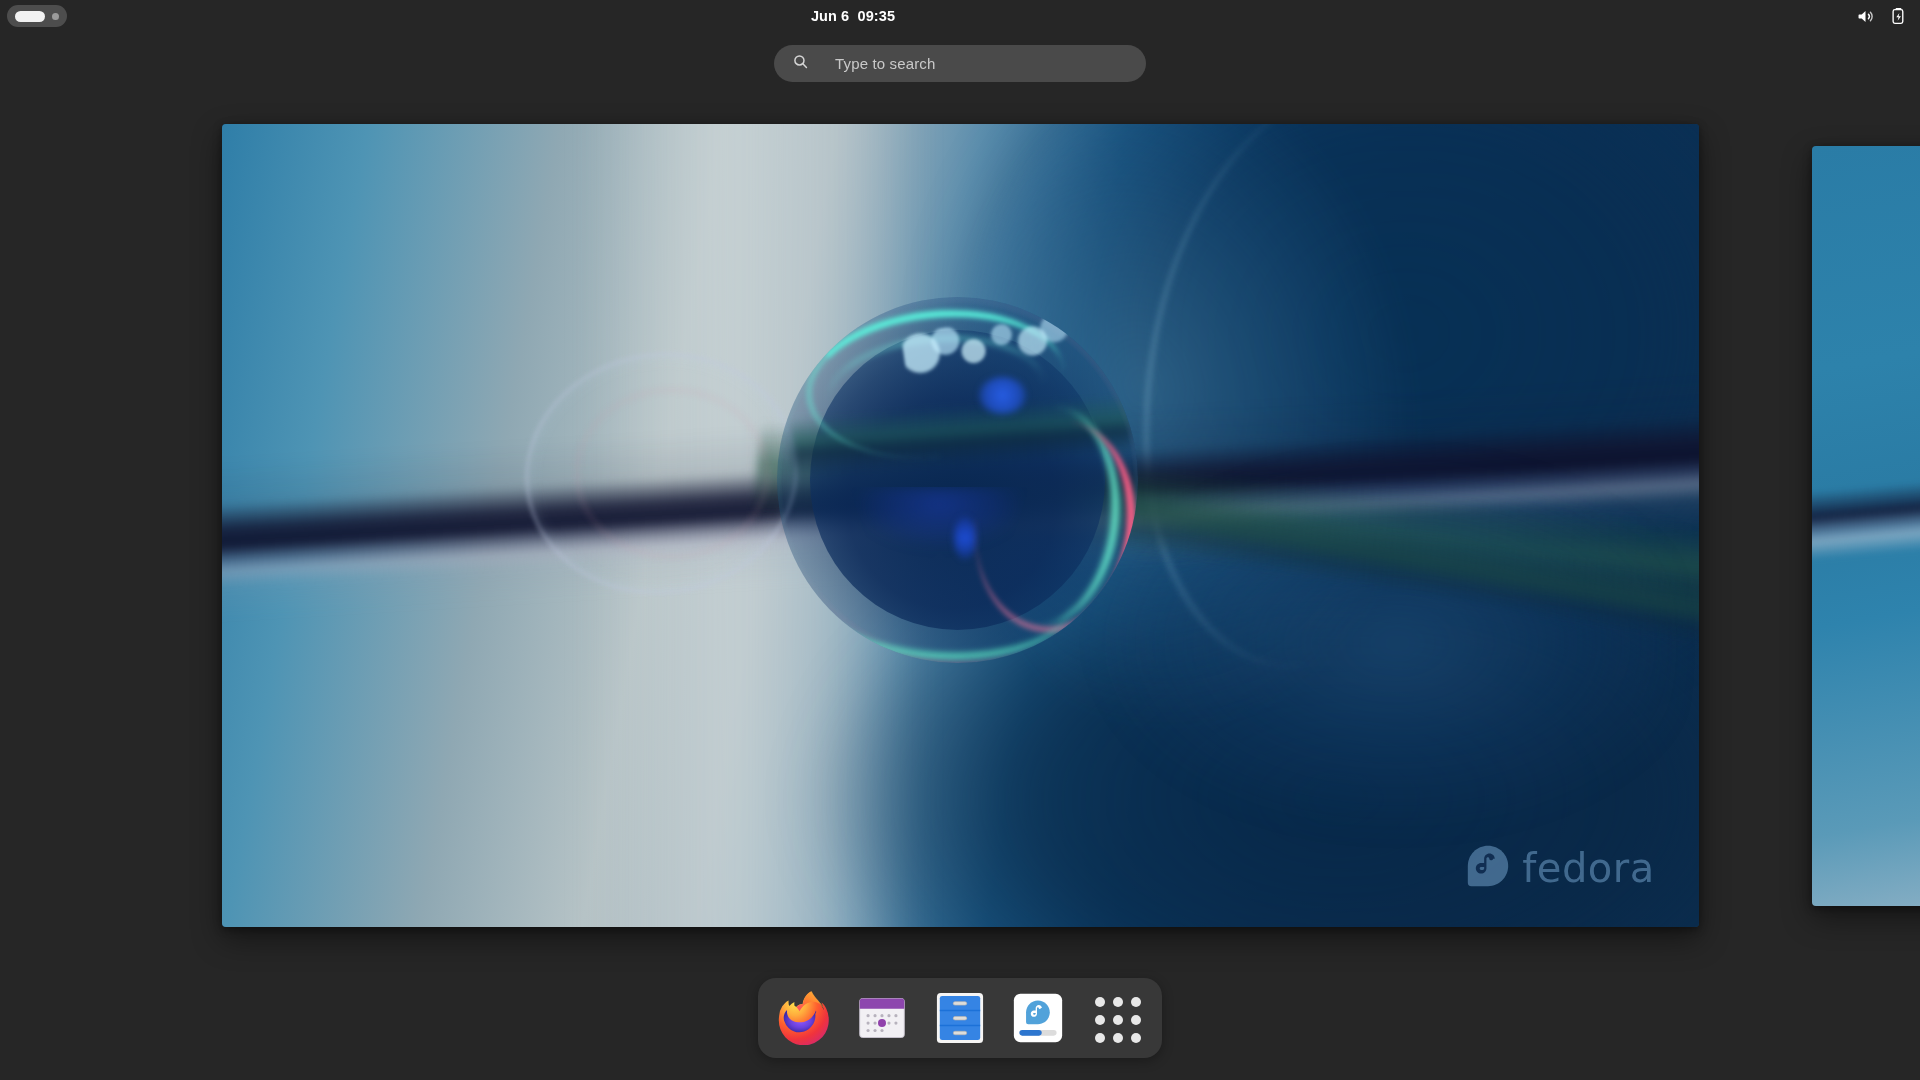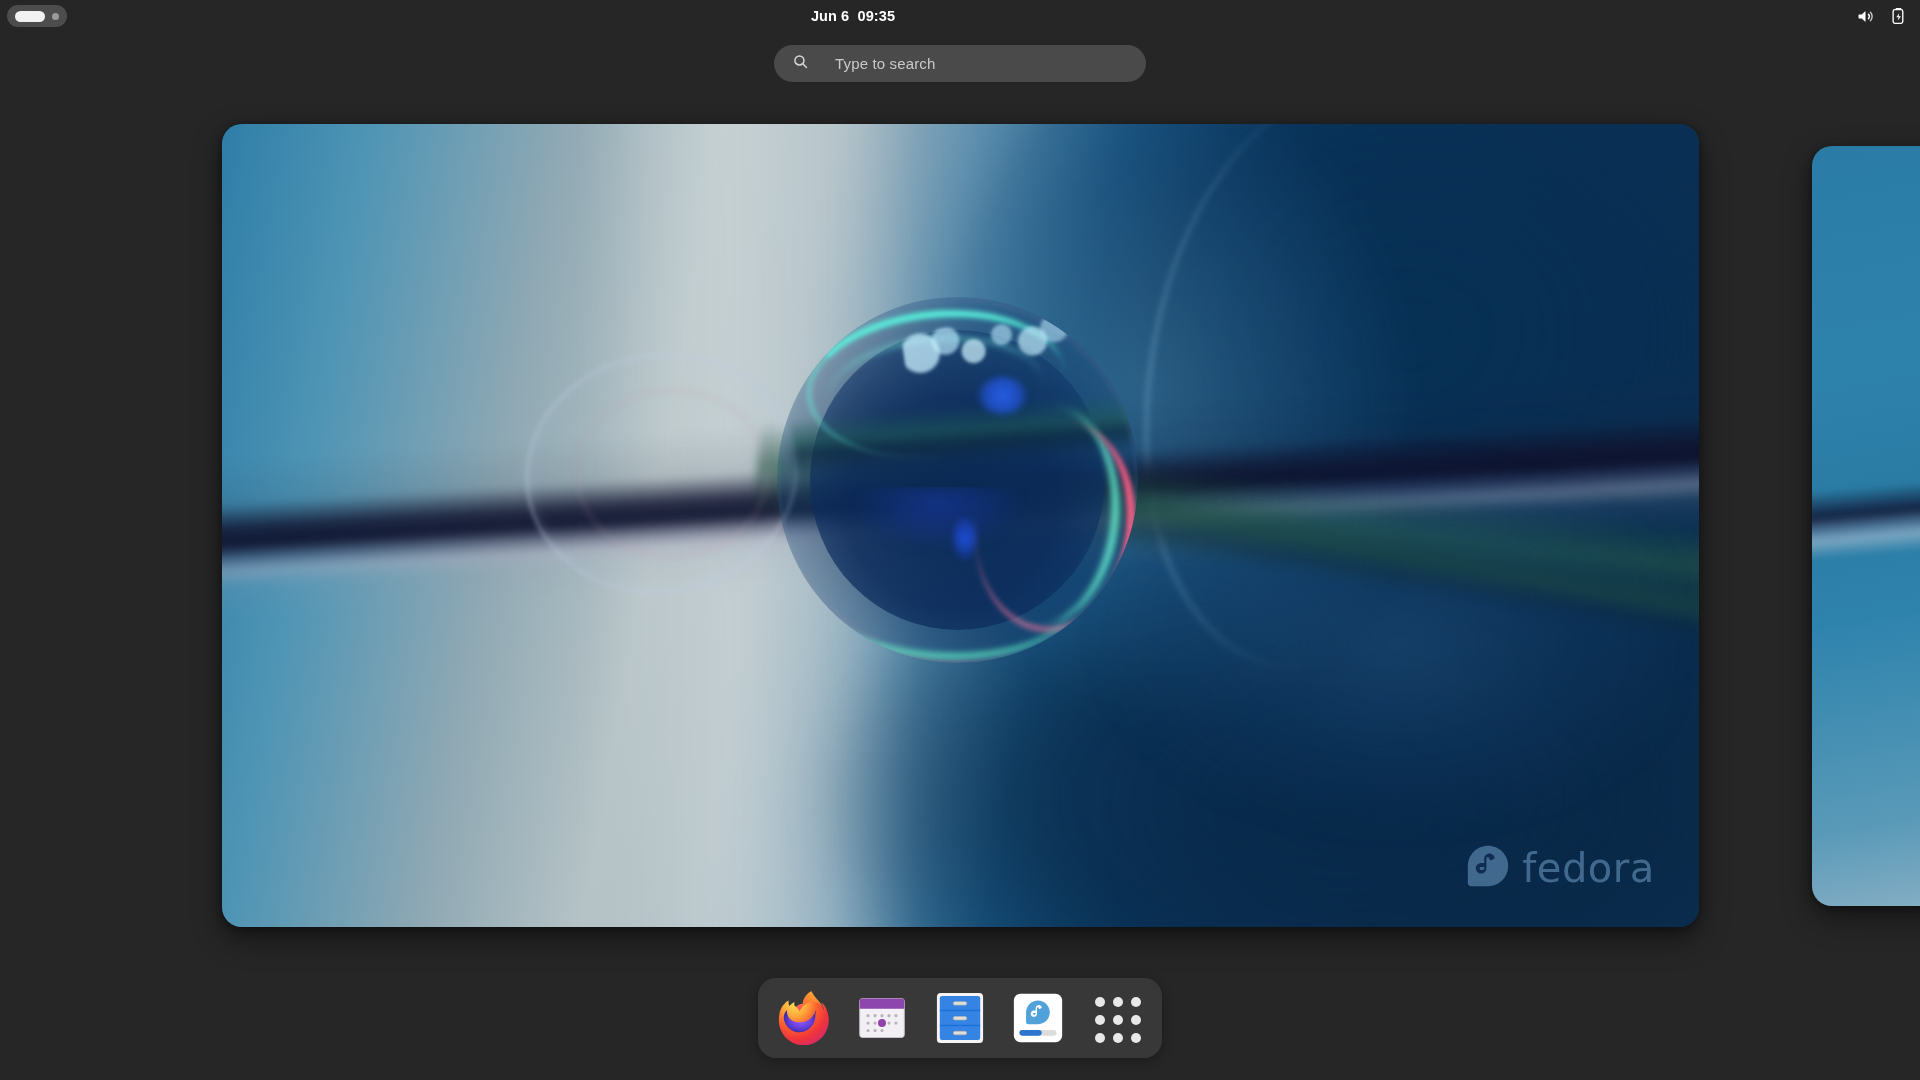--- a/index.html
+++ b/index.html
@@ -52,21 +52,21 @@
   .search-entry svg{ flex:none; }
   .search-ph{
     color:#c9c9c9; font-size:15px; letter-spacing:.15px;margin-left:15px;
   }
 
   
   .thumb-area{ position:absolute; left:0; top:0; width:1920px; height:1080px; }
 
   .win{
     position:absolute;
-    border-radius:20px;
+    border-radius:4px;
     overflow:hidden;
     box-shadow:0 12px 30px rgba(0,0,0,.45), 0 2px 8px rgba(0,0,0,.4);
   }
   .win-main{ left:222px; top:124px; width:1477px; height:803px; }
   .win-next{ left:1812px; top:146px; width:250px; height:760px; }
 
   
   .wall{ position:absolute; inset:0; background:#0d3a63; }
 
   

